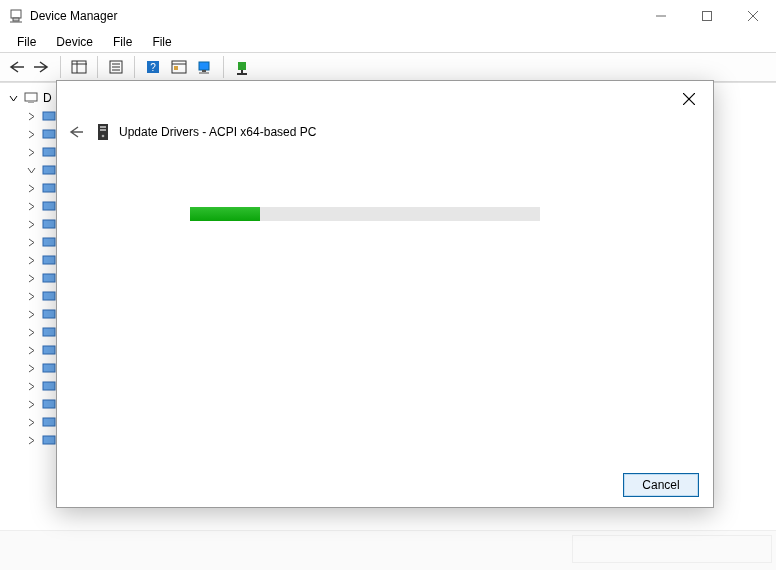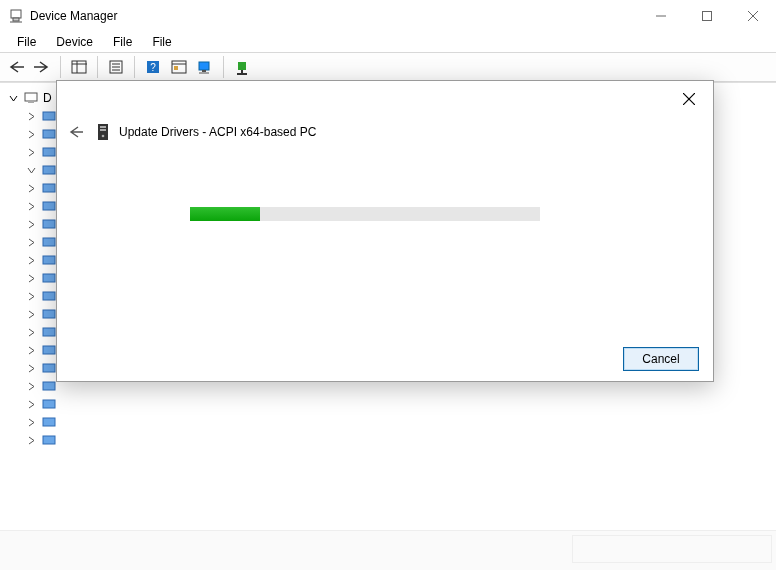--- a/index.html
+++ b/index.html
@@ -31,21 +31,21 @@
   .tree .expander svg { display:block; }
   .tree .node-icon { width:16px; height:16px; }
   .tree .node-label { white-space:nowrap; overflow:hidden; }
   .indent { display:inline-block; }
 
   
   .statusbar { position:absolute; left:0; right:0; bottom:0; height:40px; border-top:1px solid #eee; background:#fafafa; }
   .statusbar .panel { position:absolute; right:4px; top:4px; width:200px; height:28px; border:1px solid #eee; }
 
   
-  .dialog { position:absolute; left:56px; top:80px; width:658px; height:302px; background:#fff; border:1px solid #9a9a9a; box-shadow: 0 6px 24px rgba(0,0,0,0.25); }
+  .dialog { position:absolute; left:56px; top:80px; width:658px; height:428px; background:#fff; border:1px solid #9a9a9a; box-shadow: 0 6px 24px rgba(0,0,0,0.25); }
   .dialog .dlg-close { position:absolute; top:8px; right:14px; width:20px; height:20px; display:flex; align-items:center; justify-content:center; cursor:default; }
   .dialog .dlg-header { position:absolute; left:10px; top:42px; display:flex; align-items:center; gap:12px; }
   .dialog .dlg-back { width:18px; height:18px; display:flex; align-items:center; justify-content:center; }
   .dialog .dlg-title { font-size:12px; color:#000; display:flex; align-items:center; gap:8px; }
   .dialog .dlg-device-icon { width:14px; height:18px; display:inline-block; }
   .dialog .dlg-body-heading { position:absolute; left:34px; top:92px; font-size:15px; color:#003399; }
   .dialog .progress { position:absolute; left:133px; top:126px; width:350px; height:14px; background:#e6e6e6; }
   .dialog .progress .fill { height:100%; background:linear-gradient(#2fbf2f,#0aa40a); }
   .dialog .btn-row { position:absolute; right:14px; bottom:10px; display:flex; gap:8px; }
   .dialog .btn { min-width:76px; height:24px; border:1px solid #0a64a4; background:#e6f1fb; font-size:12px; display:flex; align-items:center; justify-content:center; padding:0 14px; box-shadow: inset 0 0 0 1px #bcdcf4; }

